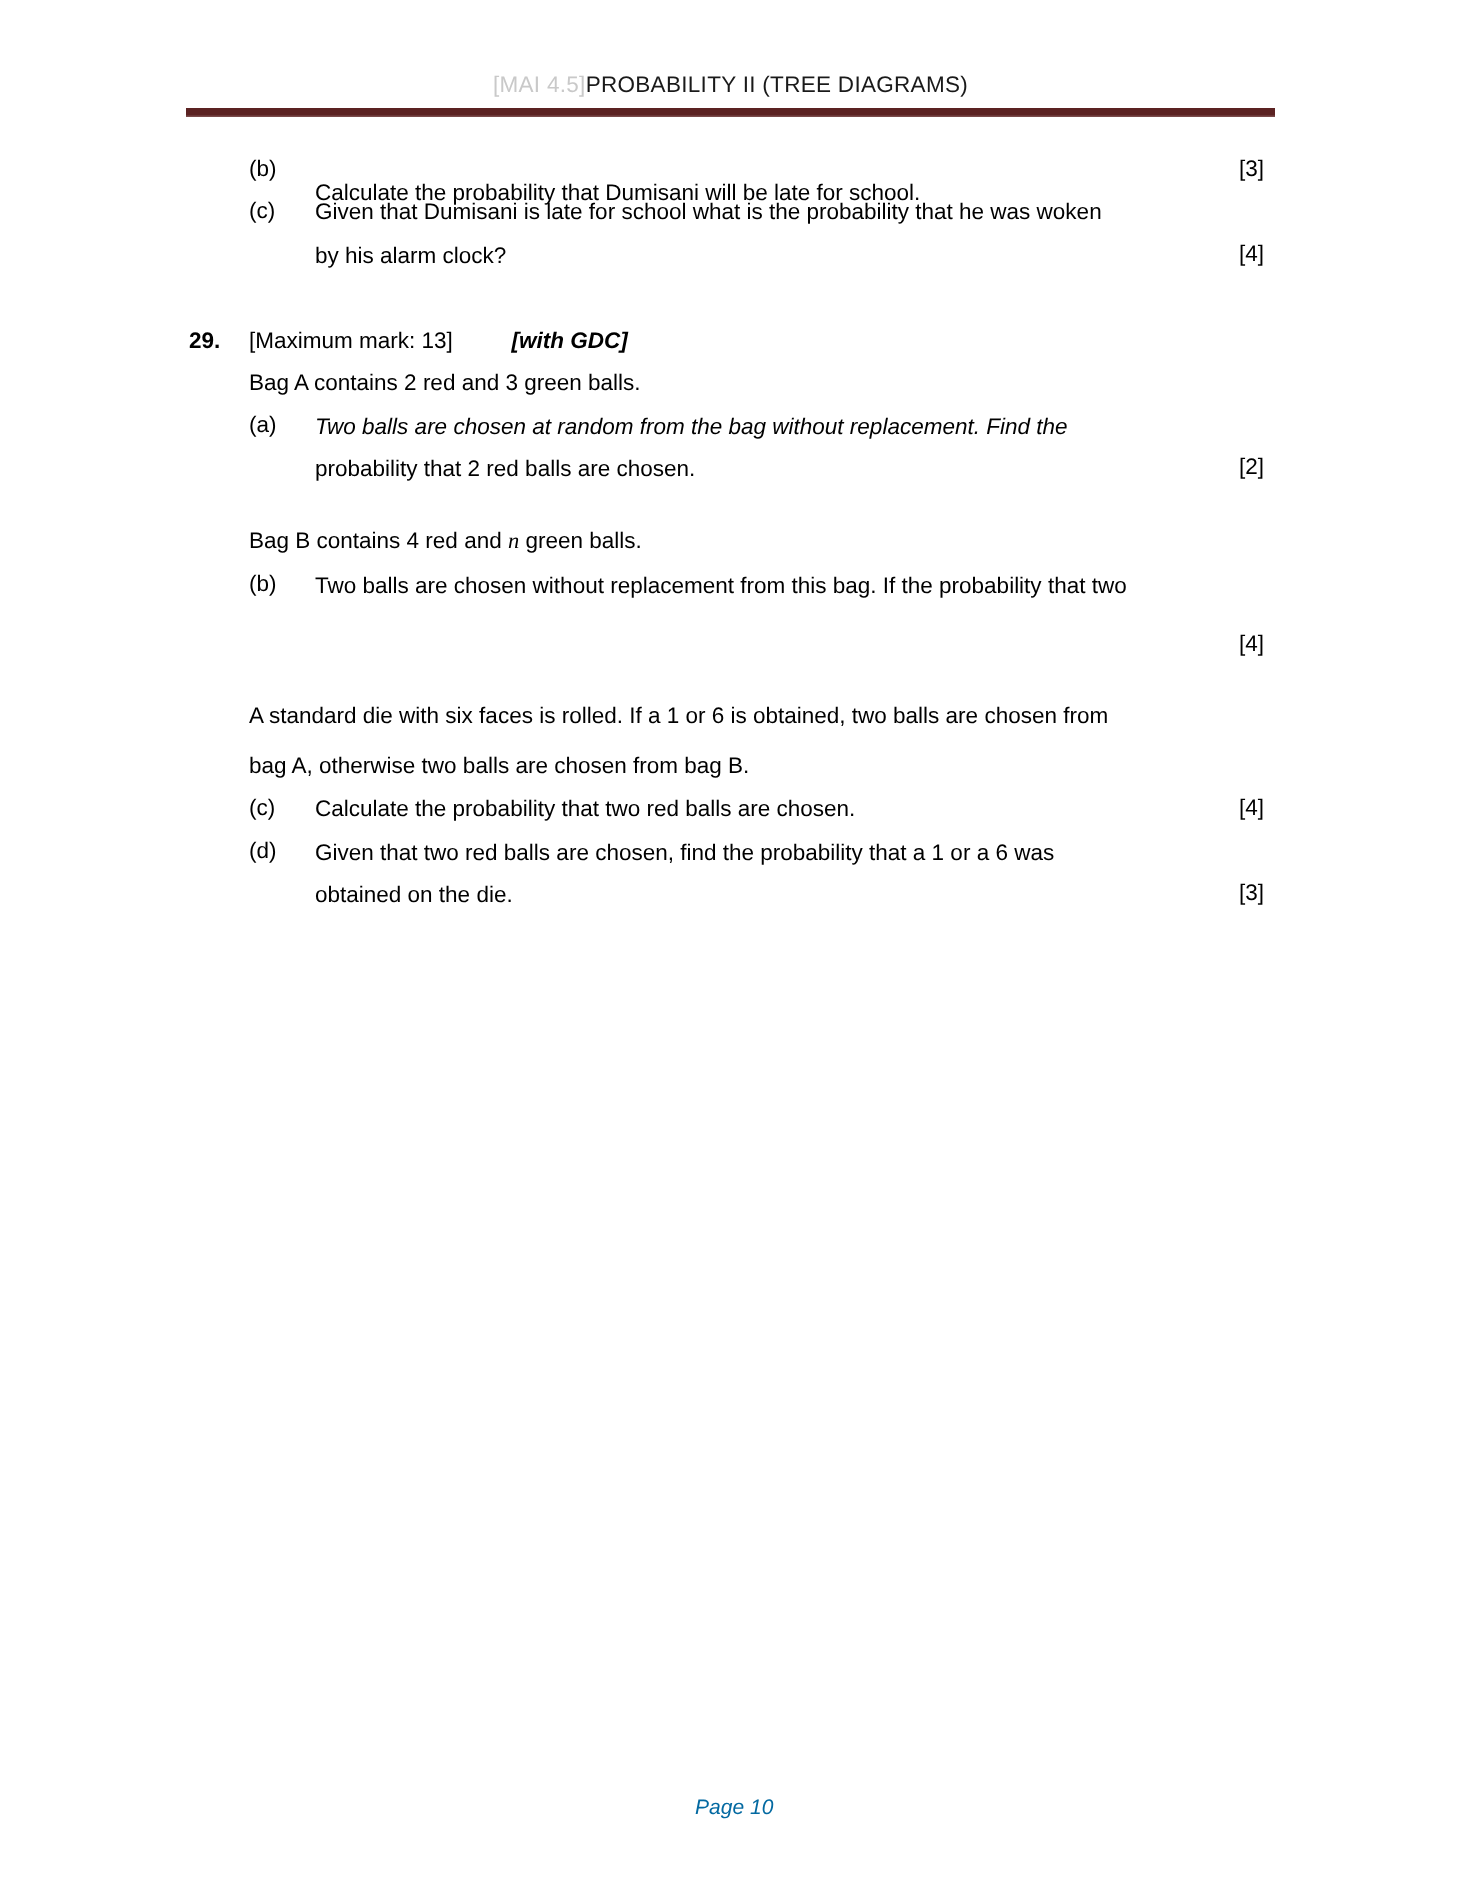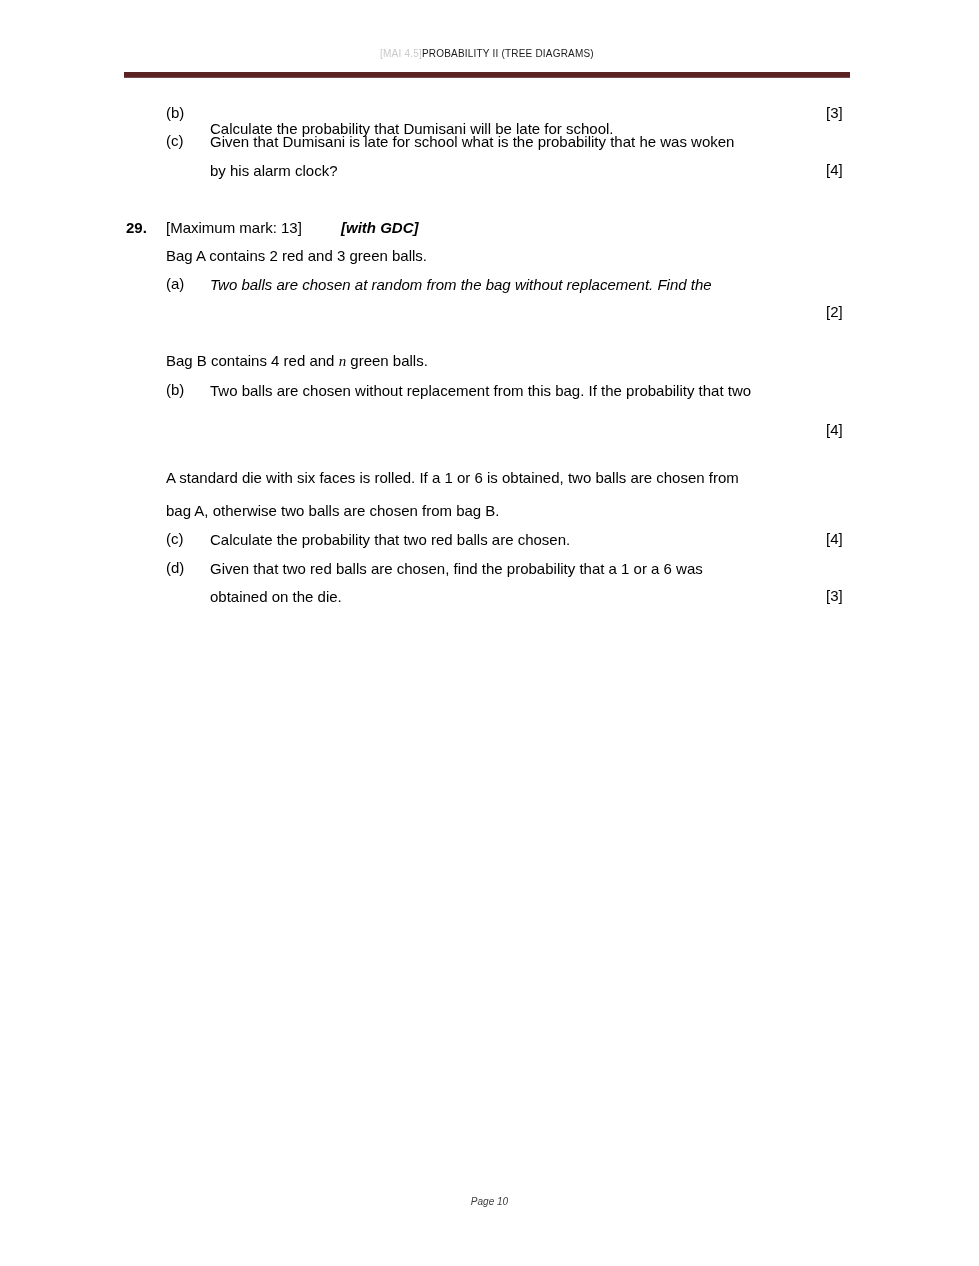--- a/index.html
+++ b/index.html
@@ -25,21 +25,21 @@
 
   
   .header-area {
     position: absolute;
     left: 124px;
     top: 48px;
     width: 726px;
   }
   .header-title {
     text-align: center;
-    font-size: 10px;
+    font-size: 15px;
     color: #1a1a1a;
     letter-spacing: 0.2px;
     white-space: nowrap;
   }
   .header-faded {
     color: #c9c9c9;
   }
   .header-rule {
     position: absolute;
     left: 124px;
@@ -108,23 +108,23 @@
     padding: 0 3px;
   }
 
   
   .footer {
     position: absolute;
     left: 0;
     top: 1196px;
     width: 979px;
     text-align: center;
-    font-size: 10px;
+    font-size: 14px;
     font-style: italic;
-    color: #404040;
+    color: #0369a1;
   }
 </style>
 </head>
 <body>
 
 <div class="page">
 
   <div class="header-area">
     <div class="header-title">
       <span class="header-faded">[MAI 4.5]</span><span>PROBABILITY II (TREE DIAGRAMS)</span>
@@ -144,20 +144,21 @@
 
   <div class="line qnum" style="left:126px; top:218px;">29.</div>
   <div class="line" style="left:166px; top:218px;">[Maximum mark: 13]</div>
   <div class="line boldital" style="left:341px; top:218px;">[with GDC]</div>
 
   <div class="line" style="left:166px; top:246px;">Bag A contains 2 red and 3 green balls.</div>
 
   <div class="label" style="left:166px; top:275px;">(a)</div>
   <div class="line" style="left:210px; top:275px;font-style:italic;">Two balls are chosen at random from the bag without replacement. Find the</div>
 
+  <div class="line" style="left:210px; top:303px;">probability that 2 red balls are chosen.</div>
   <div class="marks" style="left:826px; top:303px;">[2]</div>
 
   <div class="line" style="left:166px; top:351px;">
     <span>Bag B contains 4 red and </span><span class="mathvar">n</span><span> green balls.</span>
   </div>
 
   <div class="label" style="left:166px; top:381px;">(b)</div>
   <div class="line" style="left:210px; top:381px;">Two balls are chosen without replacement from this bag. If the probability that two</div>
 
   <div class="marks" style="left:826px; top:421px;">[4]</div>

